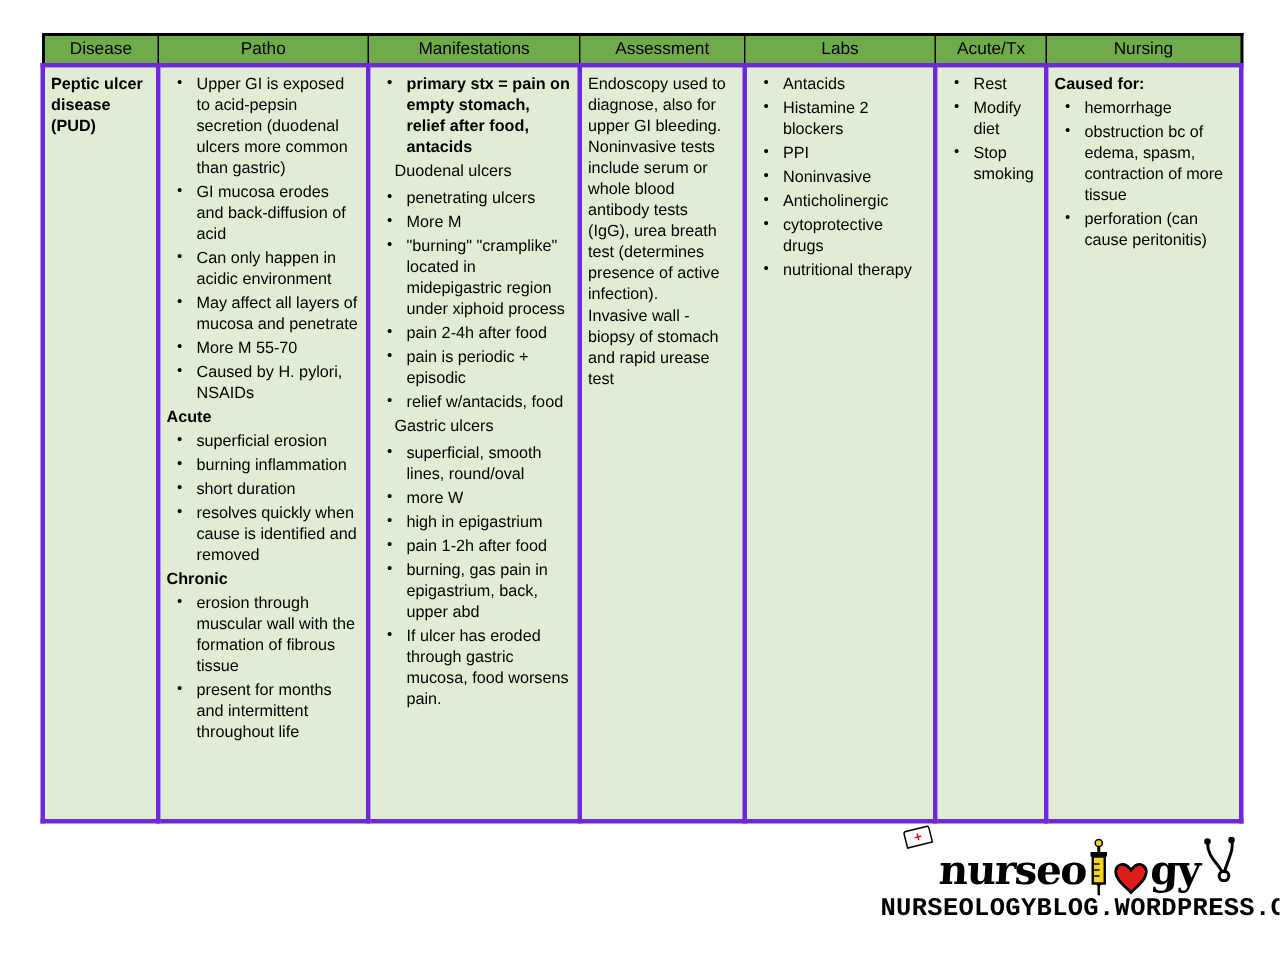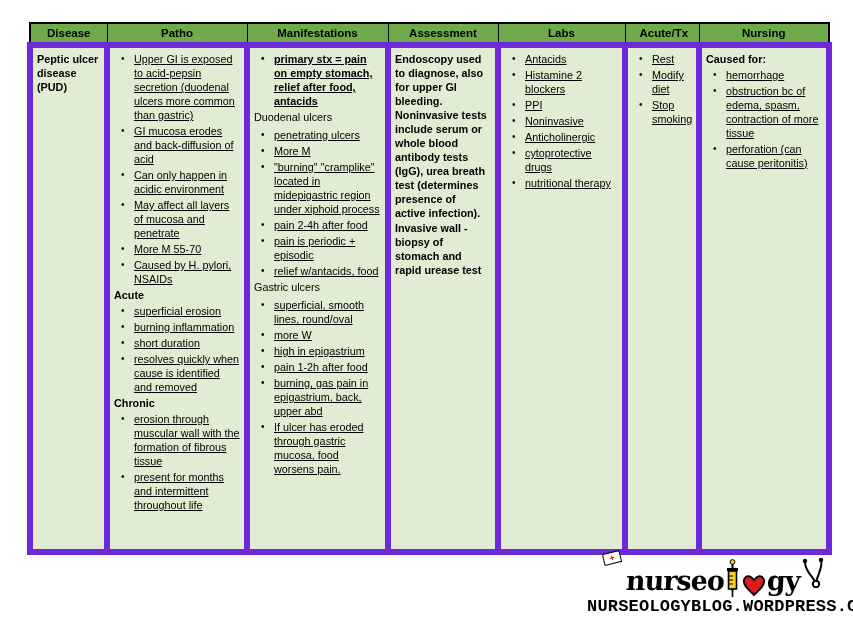--- a/index.html
+++ b/index.html
@@ -23,28 +23,28 @@
     top: 22px;
     width: 799px;
     border-collapse: collapse;
     table-layout: fixed;
     border: 2px solid #000;
   }
   table.disease-table th {
     background: #70ab4b;
     border: 1px solid #000;
     font-size: 11.5px;
-    font-weight: bold;
+    font-weight: normal;
     padding: 2px 14px;
     height: 14px;
     text-align: center;
   }
   table.disease-table td {
     background: #e0edd4;
-    border: 6px solid #6d28d9;
+    border: 3px solid #6d28d9;
     vertical-align: top;
     padding: 4px 4px 4px 4px;
     font-size: 10.8px;
     line-height: 14px;
     height: 493px;
     overflow: hidden;
   }
   td.disease-cell {
     background: #70ab4b;
     font-weight: bold;
@@ -55,33 +55,31 @@
     margin: 0 0 2px 0;
   }
   .li .marker {
     flex: 0 0 13px;
     margin-left: 7px;
     font-size: 10px;
     line-height: 14px;
   }
   .li .li-text {
     flex: 1 1 auto;
-    text-decoration: underline;
   }
   .li.bold { font-weight: bold; }
   .heading {
     font-weight: bold;
     margin: 0 0 2px 0;
   }
   .subhead {
-    margin: 0 0 4px 0;
+    margin: 0 0 4px 12px;
   }
   .text {
     margin: 0 4px 1px 0;
-    font-weight: bold;
   }
   .bold-text {
     font-weight: bold;
   }
   
   .footer {
     position: absolute;
     right: 26px;
     top: 556px;
     width: 240px;

